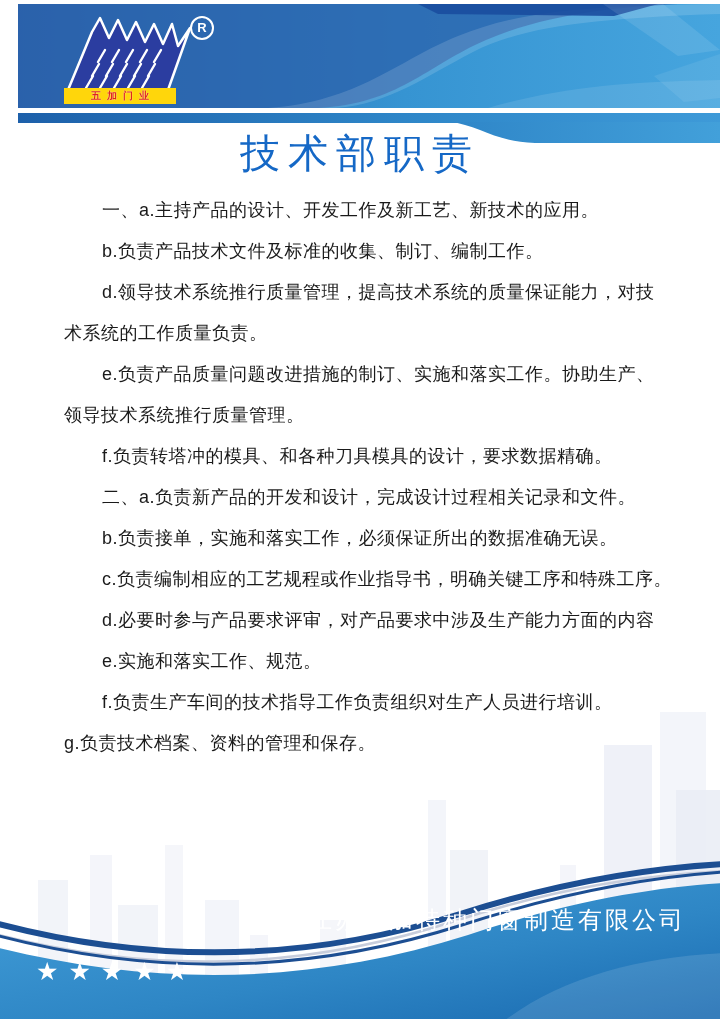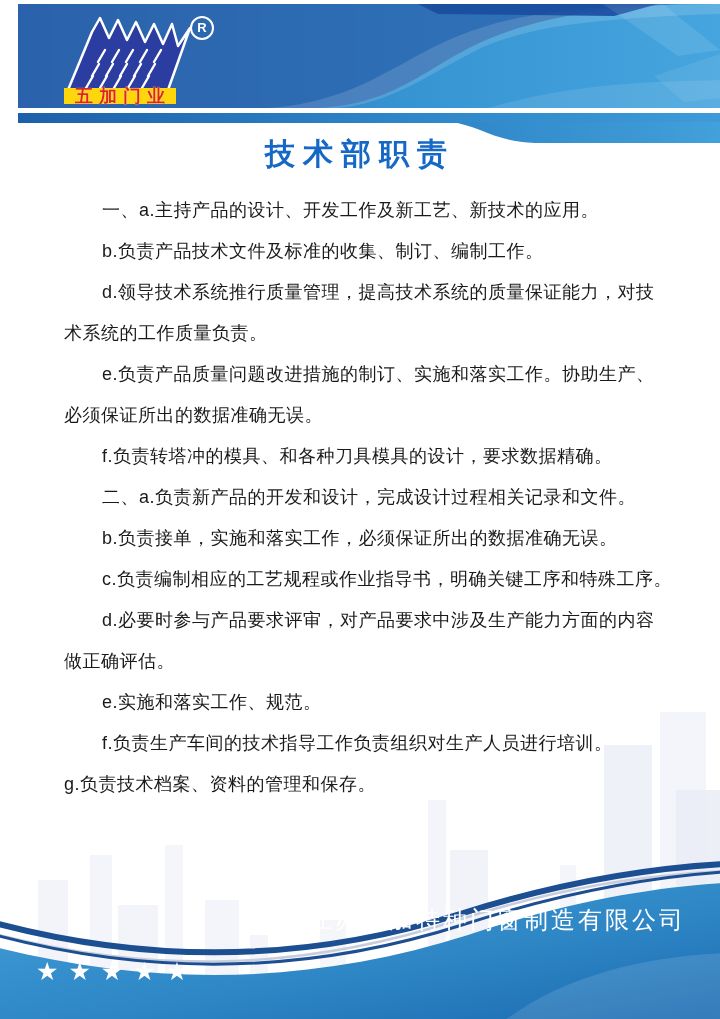--- a/index.html
+++ b/index.html
@@ -14,33 +14,33 @@
   .reg-mark{
     position:absolute;left:172px;top:12px;width:20px;height:20px;border:2px solid #ffffff;
     border-radius:50%;color:#ffffff;font-size:13px;font-weight:bold;text-align:center;
     line-height:20px;
   }
   .brand-strip{
     position:absolute;left:46px;top:84px;width:112px;height:16px;background:#ffd60b;
     display:flex;align-items:center;justify-content:center;
   }
   .brand-strip span{
-    color:#e0251c;font-weight:bold;font-size:18px;letter-spacing:6px;line-height:16px;
+    color:#e0251c;font-weight:bold;font-size:10px;letter-spacing:6px;line-height:16px;
     text-shadow:0 0 1px #ffffff;white-space:nowrap;padding-left:6px;
   }
   
   .stripe{
     position:absolute;left:18px;top:113px;right:0;height:10px;
     background:linear-gradient(90deg,#1d60aa 0%,#2e86c8 55%,#3e9ad8 100%);
   }
   .right-tab{position:absolute;right:0;top:122px;width:270px;height:22px;}
   
   .title{
     position:absolute;left:0;right:0;top:126px;text-align:center;
-    font-size:30px;font-weight:bold;color:#1568c6;letter-spacing:8px;margin:8px;
+    font-size:40px;font-weight:normal;color:#1568c6;letter-spacing:8px;margin:0;
   }
   
   .body-text{position:absolute;left:64px;top:190px;right:20px;z-index:2;color:#1a1a1a;}
   .line{height:41px;line-height:41px;font-size:18px;letter-spacing:0.5px;white-space:nowrap;}
   .line.ind{padding-left:38px;}
   
   .buildings{position:absolute;left:0;top:0;width:720px;height:1019px;z-index:0;}
   .bar{position:absolute;background:#e9ecf5;}
   
   .footer-svg{position:absolute;left:0;bottom:0;z-index:3;}
@@ -132,27 +132,26 @@
   </svg>
 
   <h1 class="title">技术部职责</h1>
 
   <div class="body-text">
       <div class="line ind">一、a.主持产品的设计、开发工作及新工艺、新技术的应用。</div>
       <div class="line ind">b.负责产品技术文件及标准的收集、制订、编制工作。</div>
       <div class="line ind">d.领导技术系统推行质量管理，提高技术系统的质量保证能力，对技</div>
       <div class="line">术系统的工作质量负责。</div>
       <div class="line ind">e.负责产品质量问题改进措施的制订、实施和落实工作。协助生产、</div>
-      <div class="line">必须保证所出的数据准确无误。</div>
+      <div class="line">领导技术系统推行质量管理。</div>
       <div class="line ind">f.负责转塔冲的模具、和各种刀具模具的设计，要求数据精确。</div>
       <div class="line ind">二、a.负责新产品的开发和设计，完成设计过程相关记录和文件。</div>
       <div class="line ind">b.负责接单，实施和落实工作，必须保证所出的数据准确无误。</div>
       <div class="line ind">c.负责编制相应的工艺规程或作业指导书，明确关键工序和特殊工序。</div>
       <div class="line ind">d.必要时参与产品要求评审，对产品要求中涉及生产能力方面的内容</div>
-      <div class="line">做正确评估。</div>
       <div class="line ind">e.实施和落实工作、规范。</div>
       <div class="line ind">f.负责生产车间的技术指导工作负责组织对生产人员进行培训。</div>
       <div class="line">g.负责技术档案、资料的管理和保存。</div>
     </div>
 
   <svg class="footer-svg" width="720" height="160" viewBox="0 0 720 160">
     <defs>
       <linearGradient id="fgrad" x1="0" y1="0" x2="0.9" y2="1">
         <stop offset="0" stop-color="#44a0da"></stop>
         <stop offset="0.6" stop-color="#2e86c5"></stop>

